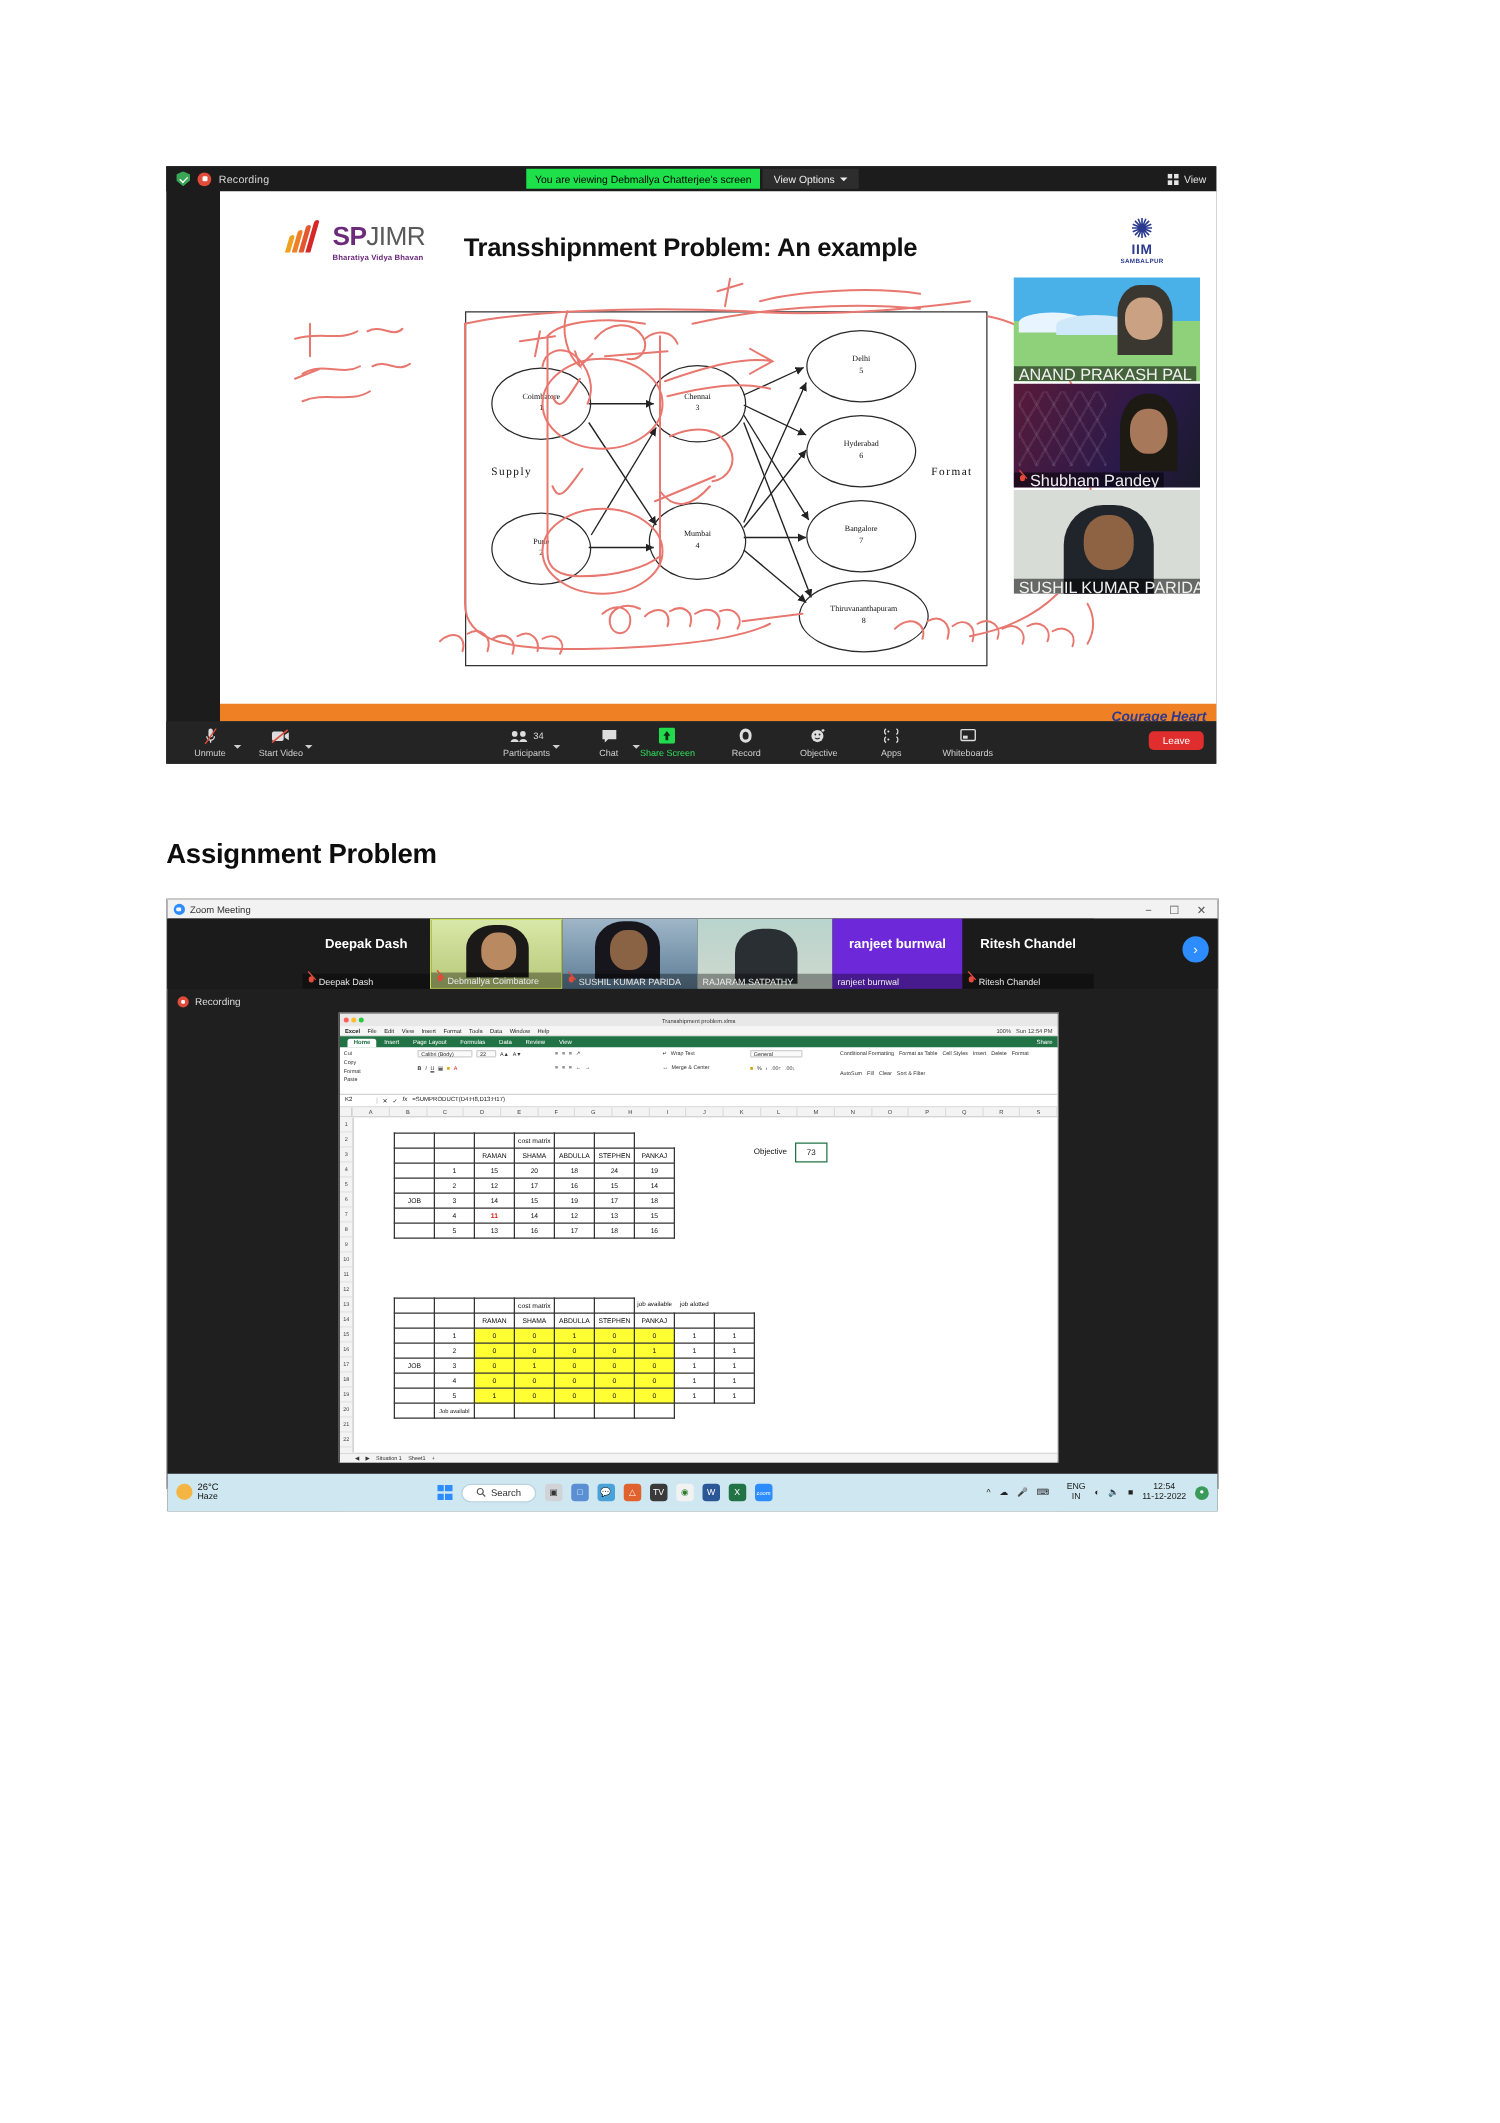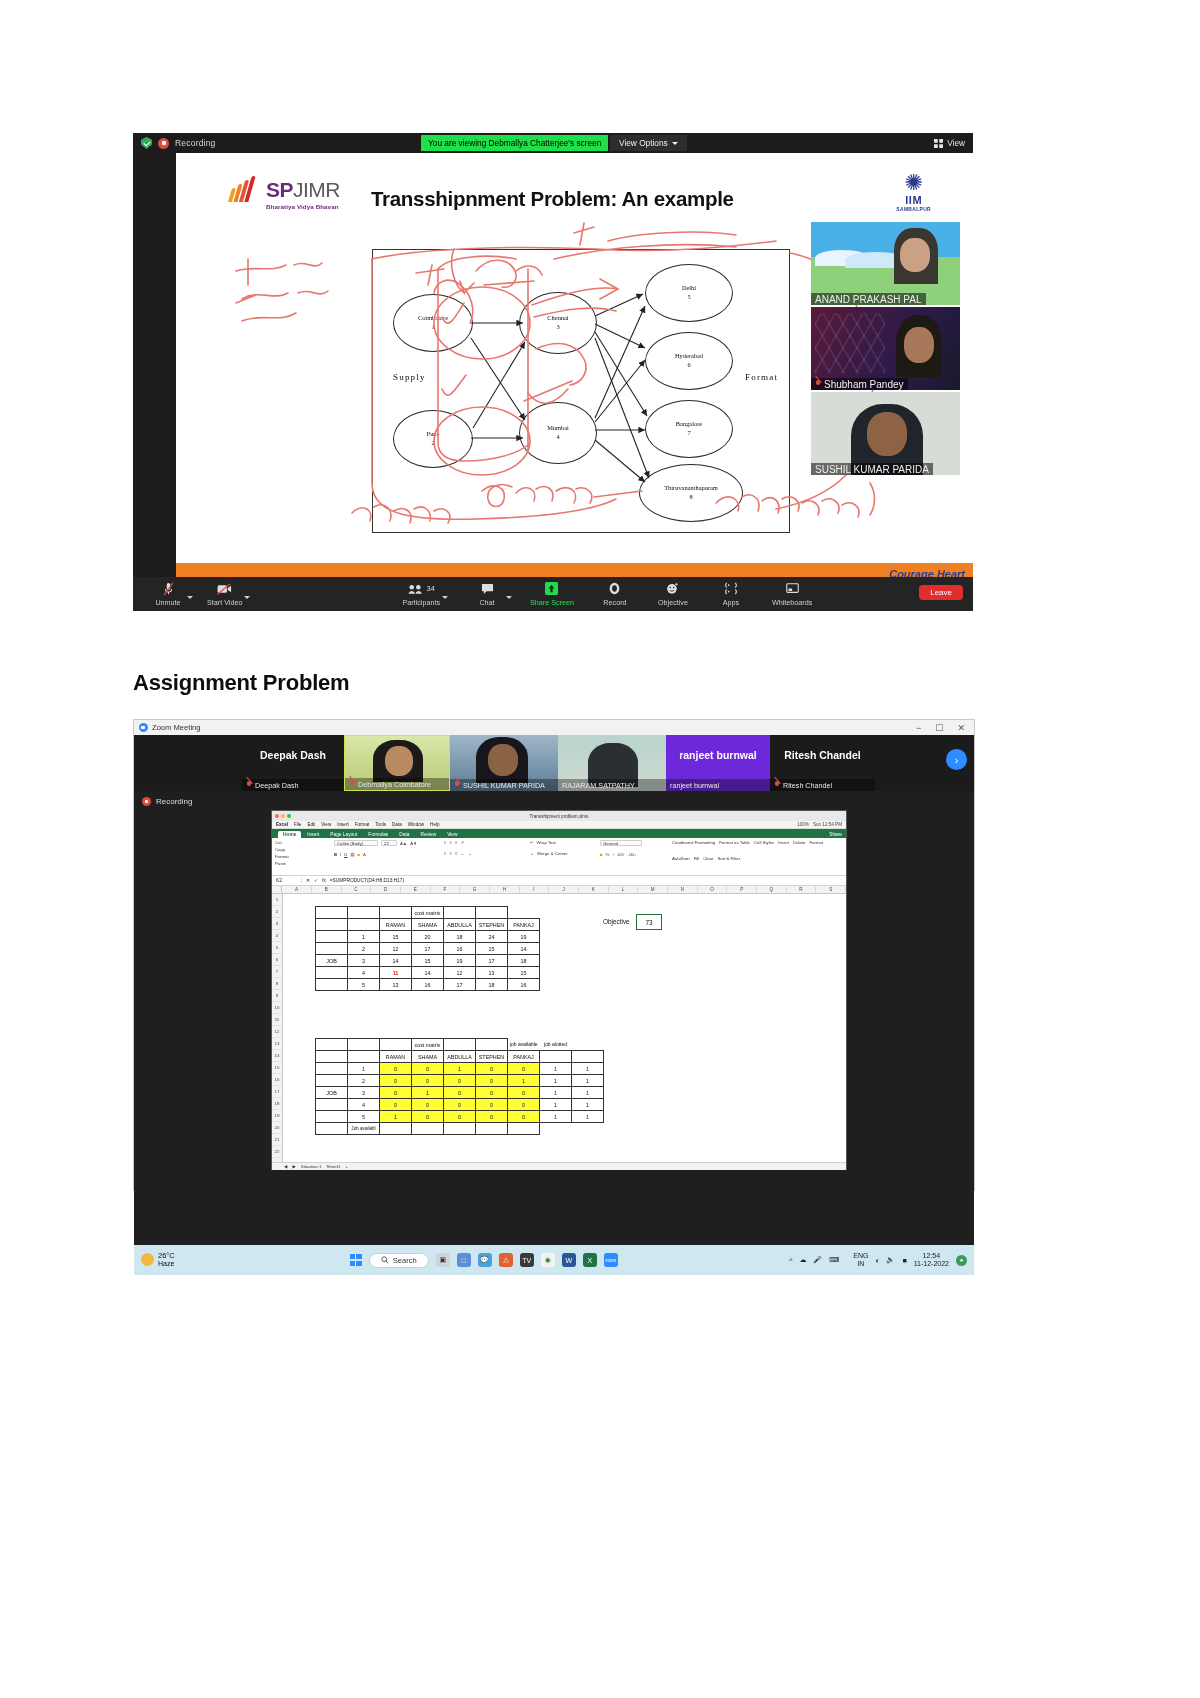--- a/index.html
+++ b/index.html
@@ -64,21 +64,21 @@
   .z1-courage { position:absolute; right:8px; bottom:-3px; font-size:11px; font-weight:700;
                 color:#2b3a8f; font-style:italic;}
 
   
   .ink { position:absolute; left:0; top:0; width:100%; height:100%; pointer-events:none;}
 
   
   .z1-tiles { position:absolute; right:13px; top:89px; width:149px; }
   .tile { position:relative; width:149px; height:83px; overflow:hidden; margin-bottom:2px;}
   .tile .nm { position:absolute; left:0; bottom:0; height:12px; background:rgba(0,0,0,.52);
-              color:#f0f0f0; font-size:10px; display:flex; align-items:center; gap:3px;
+              color:#f0f0f0; font-size:13px; display:flex; align-items:center; gap:3px;
               padding:0 4px; max-width:100%; white-space:nowrap; }
   .mutemic { width:6px;height:8px;display:inline-block;position:relative;}
   .mutemic::before{content:"";position:absolute;left:1px;top:0;width:3.5px;height:5px;
        background:#e24b3a;border-radius:2px;}
   .mutemic::after{content:"";position:absolute;left:-1px;top:-1px;width:9px;height:1.2px;
        background:#e24b3a;transform:rotate(48deg);}
 
   
   .z1-toolbar { position:absolute; left:0; bottom:0; width:100%; height:34px; background:#242424;
                 display:flex; align-items:center; }
@@ -96,21 +96,21 @@
   
   #shot2 { left:133px; top:719px; width:842px; height:472px; background:#2b2b2b;
            border:1px solid #c9c9c9;}
   .z2-title { height:15px; background:#f2f2f2; display:flex; align-items:center;
               font-size:7.6px; color:#333; padding:0 5px; gap:4px;}
   .z2-title .zicon{width:9px;height:9px;border-radius:50%;background:#2d8cff;position:relative;}
   .z2-title .zicon::after{content:"";position:absolute;left:2px;top:3px;width:4px;height:3px;
       background:#fff;border-radius:1px;}
   .wbtns { margin-left:auto; display:flex; gap:14px; color:#555; font-size:9px; padding-right:4px;}
 
-  .z2-body { position:relative; height:540px; background:#1f1f1f; }
+  .z2-body { position:relative; height:474px; background:#1f1f1f; }
   .z2-strip { position:absolute; left:0; top:0; width:100%; height:56px; background:#1b1b1b;
               display:flex; }
   .strip-cell { position:relative; height:56px; display:flex; align-items:flex-start;
                 justify-content:center; }
   .strip-cell .label { position:absolute; left:0; bottom:0; height:12px; width:100%;
                 color:#e8e8e8; font-size:7.2px; display:flex; align-items:center; gap:3px;
                 padding-left:4px; background:rgba(0,0,0,.35); white-space:nowrap;}
   .strip-name { color:#fff; font-size:10.5px; font-weight:600; margin-top:14px;}
   .nextbtn { position:absolute; right:7px; top:14px; width:21px; height:21px; border-radius:50%;
              background:#2d8cff; color:#fff; display:flex; align-items:center;
@@ -417,21 +417,21 @@
     <div class="tb-item" style="margin-left:22px;">
       <span class="ico">
         <svg width="13" height="12" viewBox="0 0 14 13">
             <path d="M1 1 h12 v8 h-7 l-3 3 v-3 h-2z" fill="#ddd"></path>
           </svg>
       </span>
       <span>Chat</span>
     </div>
     <i class="caret tb-chev"></i>
 
-    <div class="tb-item" style="margin-left:18px;color:#2ee05a;">
+    <div class="tb-item" style="color:#2ee05a;">
       <span class="ico">
         <svg width="13" height="13" viewBox="0 0 14 14">
             <rect width="14" height="14" rx="1.5" fill="#23d94c"></rect>
             <path d="M7 3 L10 7 H8.2 V11 H5.8 V7 H4z" fill="#0c2d12"></path>
           </svg>
       </span>
       <span>Share Screen</span>
     </div>
 
     <div class="tb-item" style="margin-left:24px;">

